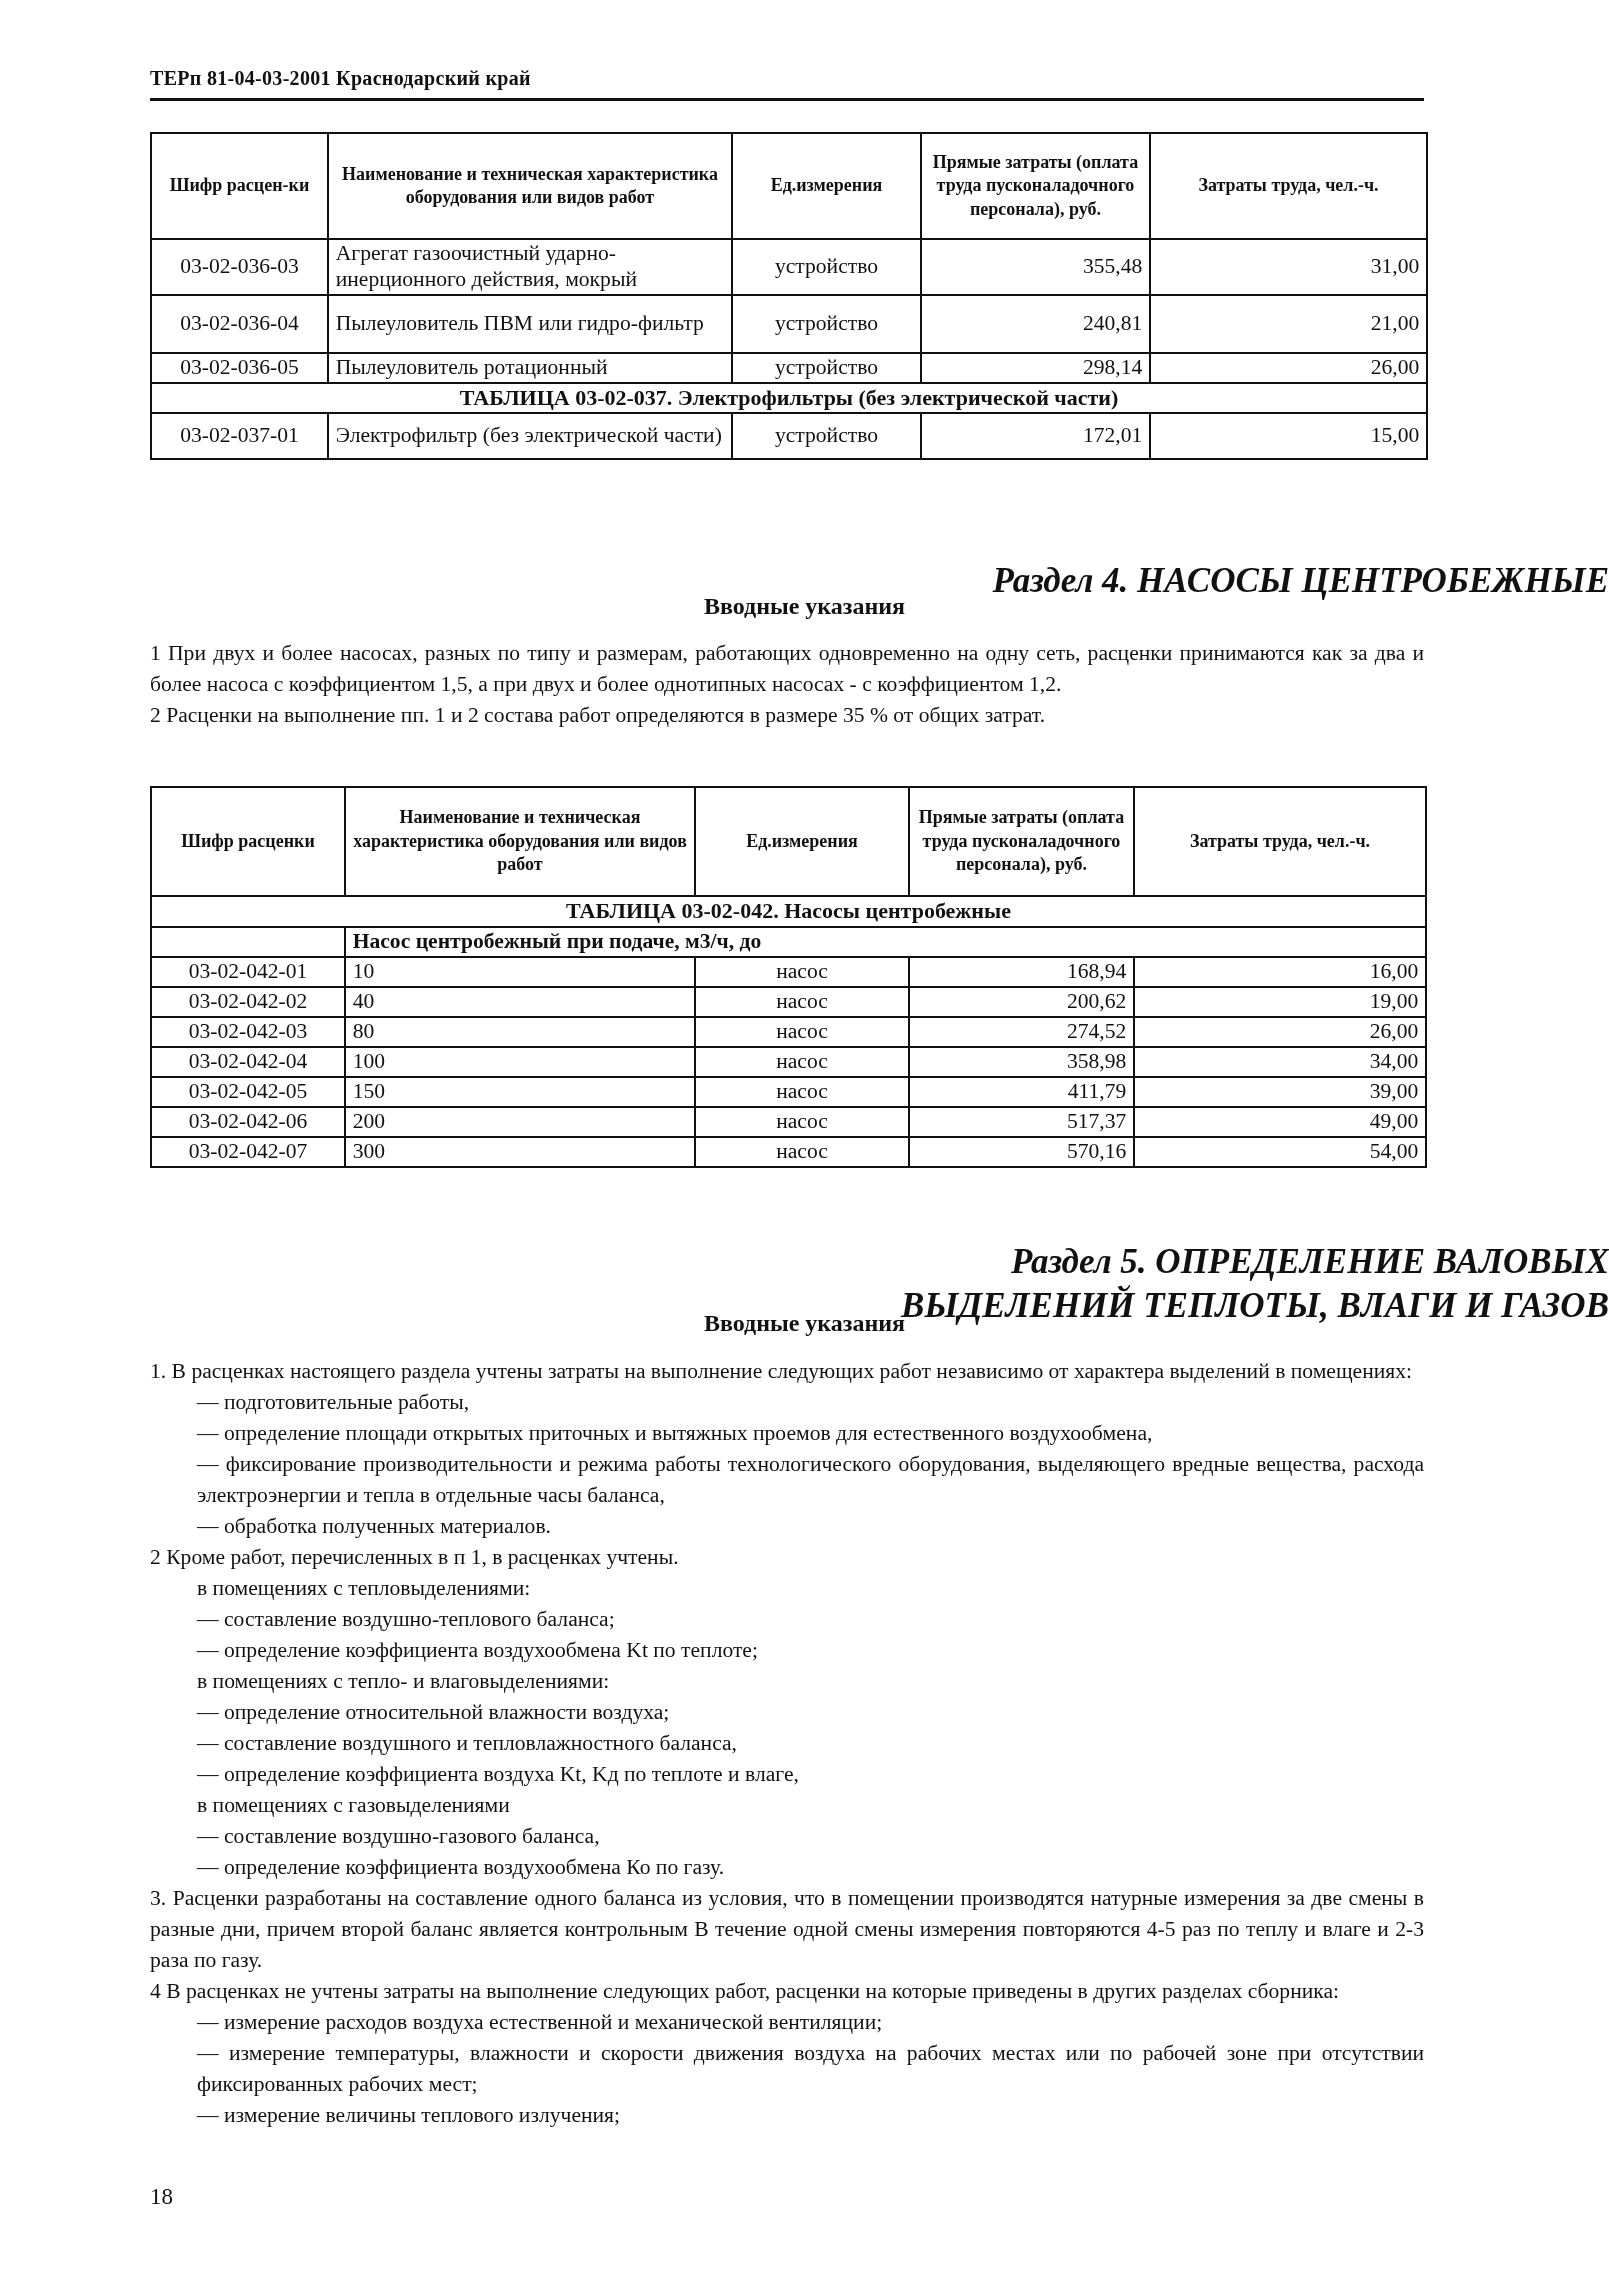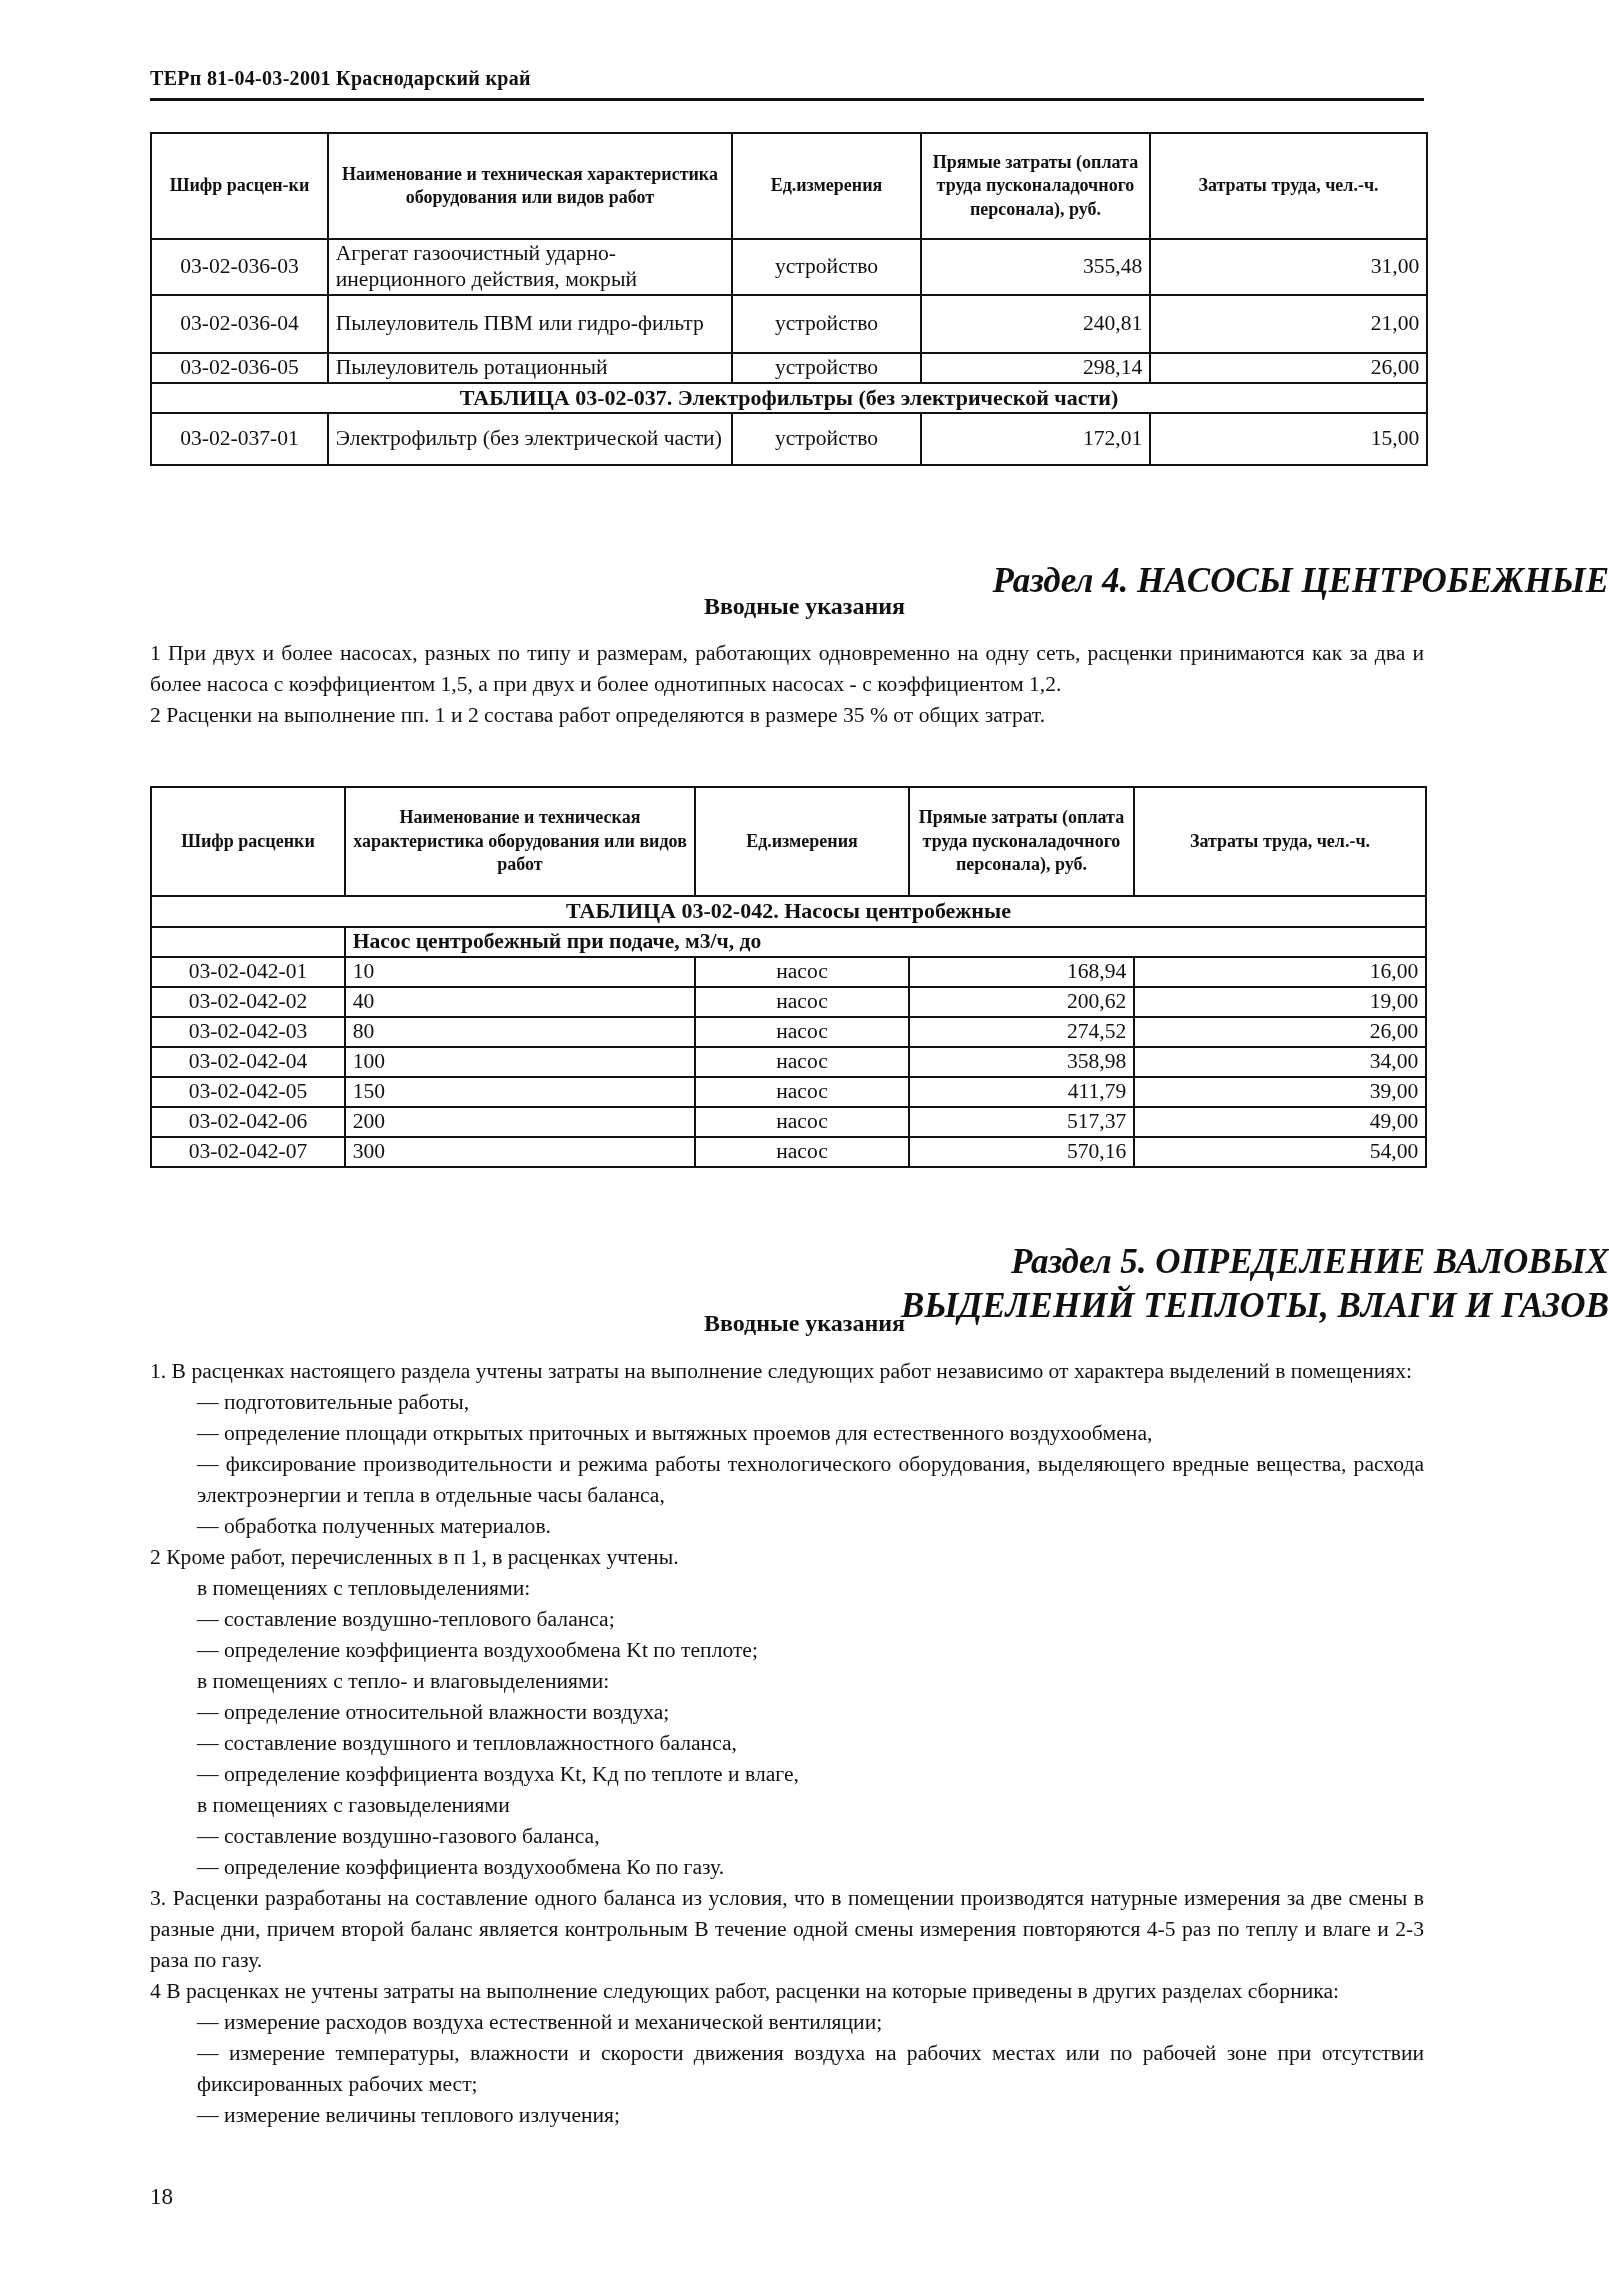--- a/index.html
+++ b/index.html
@@ -89,21 +89,21 @@
     <tr style="height:28px;">
       <td class="c-code">03-02-036-05</td>
       <td class="c-name">Пылеуловитель ротационный</td>
       <td class="c-unit">устройство</td>
       <td class="c-num">298,14</td>
       <td class="c-num">26,00</td>
     </tr>
     <tr style="height:30px;">
       <td colspan="5" class="tbl-title">ТАБЛИЦА  03-02-037.  Электрофильтры (без электрической части)</td>
     </tr>
-    <tr style="height:52px;">
+    <tr style="height:46px;">
       <td class="c-code">03-02-037-01</td>
       <td class="c-name">Электрофильтр (без электрической части)</td>
       <td class="c-unit">устройство</td>
       <td class="c-num">172,01</td>
       <td class="c-num">15,00</td>
     </tr>
   </tbody>
     </table>
 
   <div class="section-title" style="top:559px;">Раздел 4. НАСОСЫ ЦЕНТРОБЕЖНЫЕ</div>

